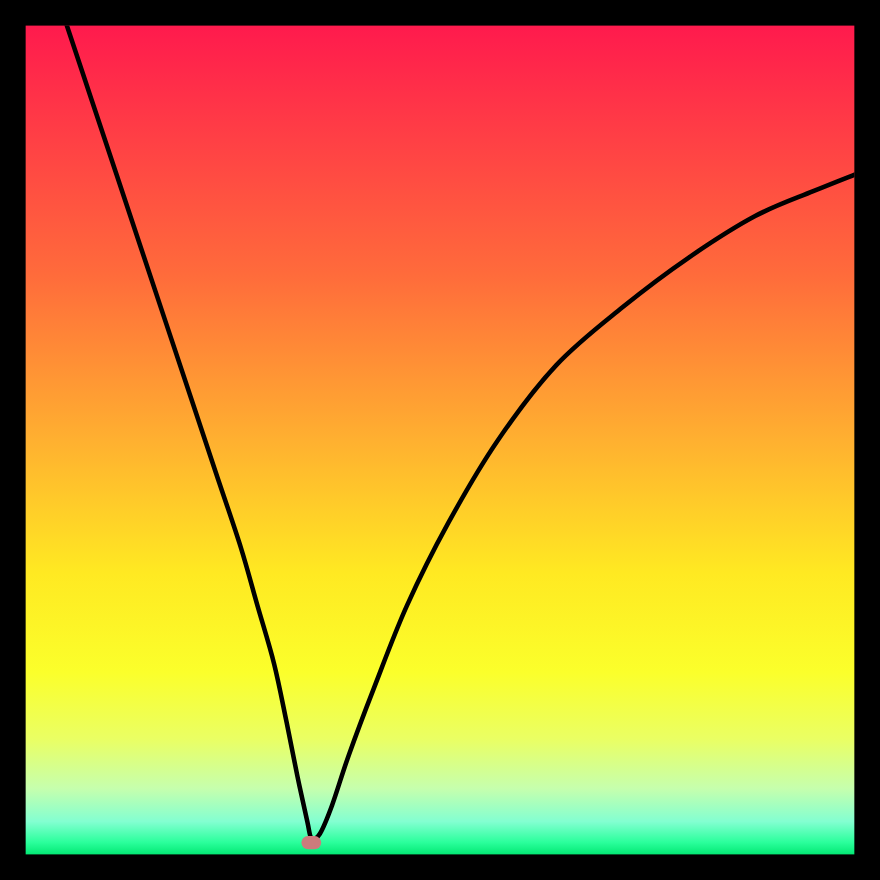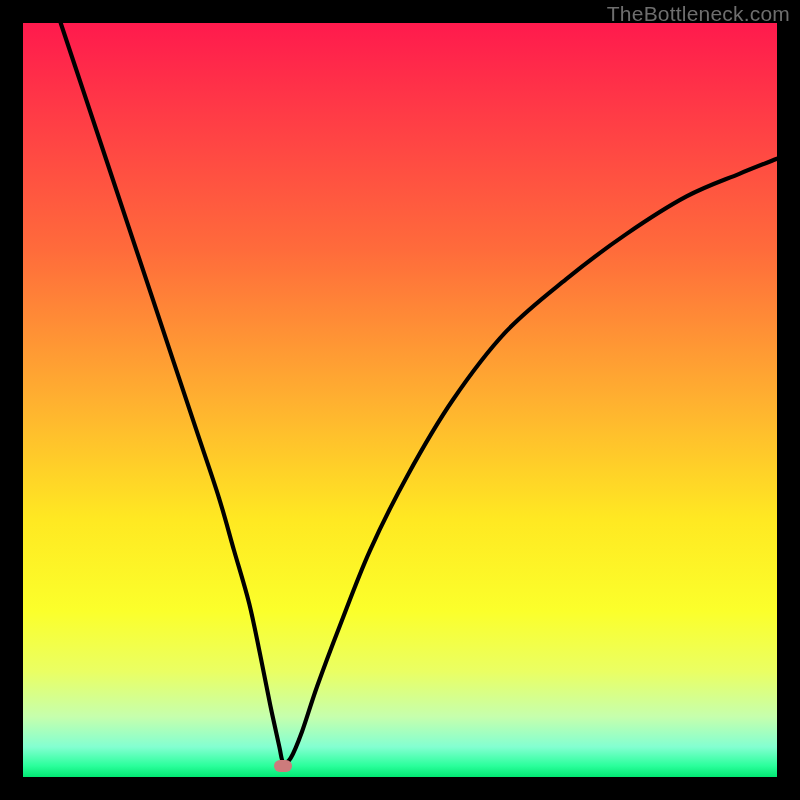--- a/index.html
+++ b/index.html
@@ -77,14 +77,13 @@
       <rect x="0" y="0" width="100" height="100" fill="url(#bg)"></rect>
     </svg>
 
     <svg class="curve" viewBox="0 0 100 100" preserveAspectRatio="none">
       <path id="curve-path" fill="none" stroke-width="0.55" stroke-linecap="round" stroke-linejoin="round" d="M 5.00 0.00 C 5.50 1.50, 7.00 6.00, 8.00 9.00 C 9.00 12.00, 10.00 15.00, 11.00 18.00 C 12.00 21.00, 13.00 24.00, 14.00 27.00 C 15.00 30.00, 16.00 33.00, 17.00 36.00 C 18.00 39.00, 19.00 42.00, 20.00 45.00 C 21.00 48.00, 22.00 51.00, 23.00 54.00 C 24.00 57.00, 25.17 60.33, 26.00 63.00 C 26.83 65.67, 27.33 67.67, 28.00 70.00 C 28.67 72.33, 29.42 74.67, 30.00 77.00 C 30.58 79.33, 31.03 81.75, 31.50 84.00 C 31.97 86.25, 32.38 88.50, 32.80 90.50 C 33.22 92.50, 33.72 94.75, 34.00 96.00 C 34.28 97.25, 34.25 97.75, 34.50 98.00 C 34.75 98.25, 35.08 98.17, 35.50 97.50 C 35.92 96.83, 36.42 95.58, 37.00 94.00 C 37.58 92.42, 38.17 90.33, 39.00 88.00 C 39.83 85.67, 40.83 83.00, 42.00 80.00 C 43.17 77.00, 44.50 73.33, 46.00 70.00 C 47.50 66.67, 49.17 63.33, 51.00 60.00 C 52.83 56.67, 54.83 53.17, 57.00 50.00 C 59.17 46.83, 61.50 43.67, 64.00 41.00 C 66.50 38.33, 69.33 36.17, 72.00 34.00 C 74.67 31.83, 77.33 29.83, 80.00 28.00 C 82.67 26.17, 85.50 24.33, 88.00 23.00 C 90.50 21.67, 93.00 20.83, 95.00 20.00 C 97.00 19.17, 99.17 18.33, 100.00 18.00" stroke="#000000"></path>
     </svg>
 
     <div class="marker" id="marker" style="left: 34.5%; top: 98.5%; background: rgb(205, 123, 124);"></div>
 
   </div>
-  <div class="watermark">TheBottleneck.com</div>
 </div>
 
 </body></html>

